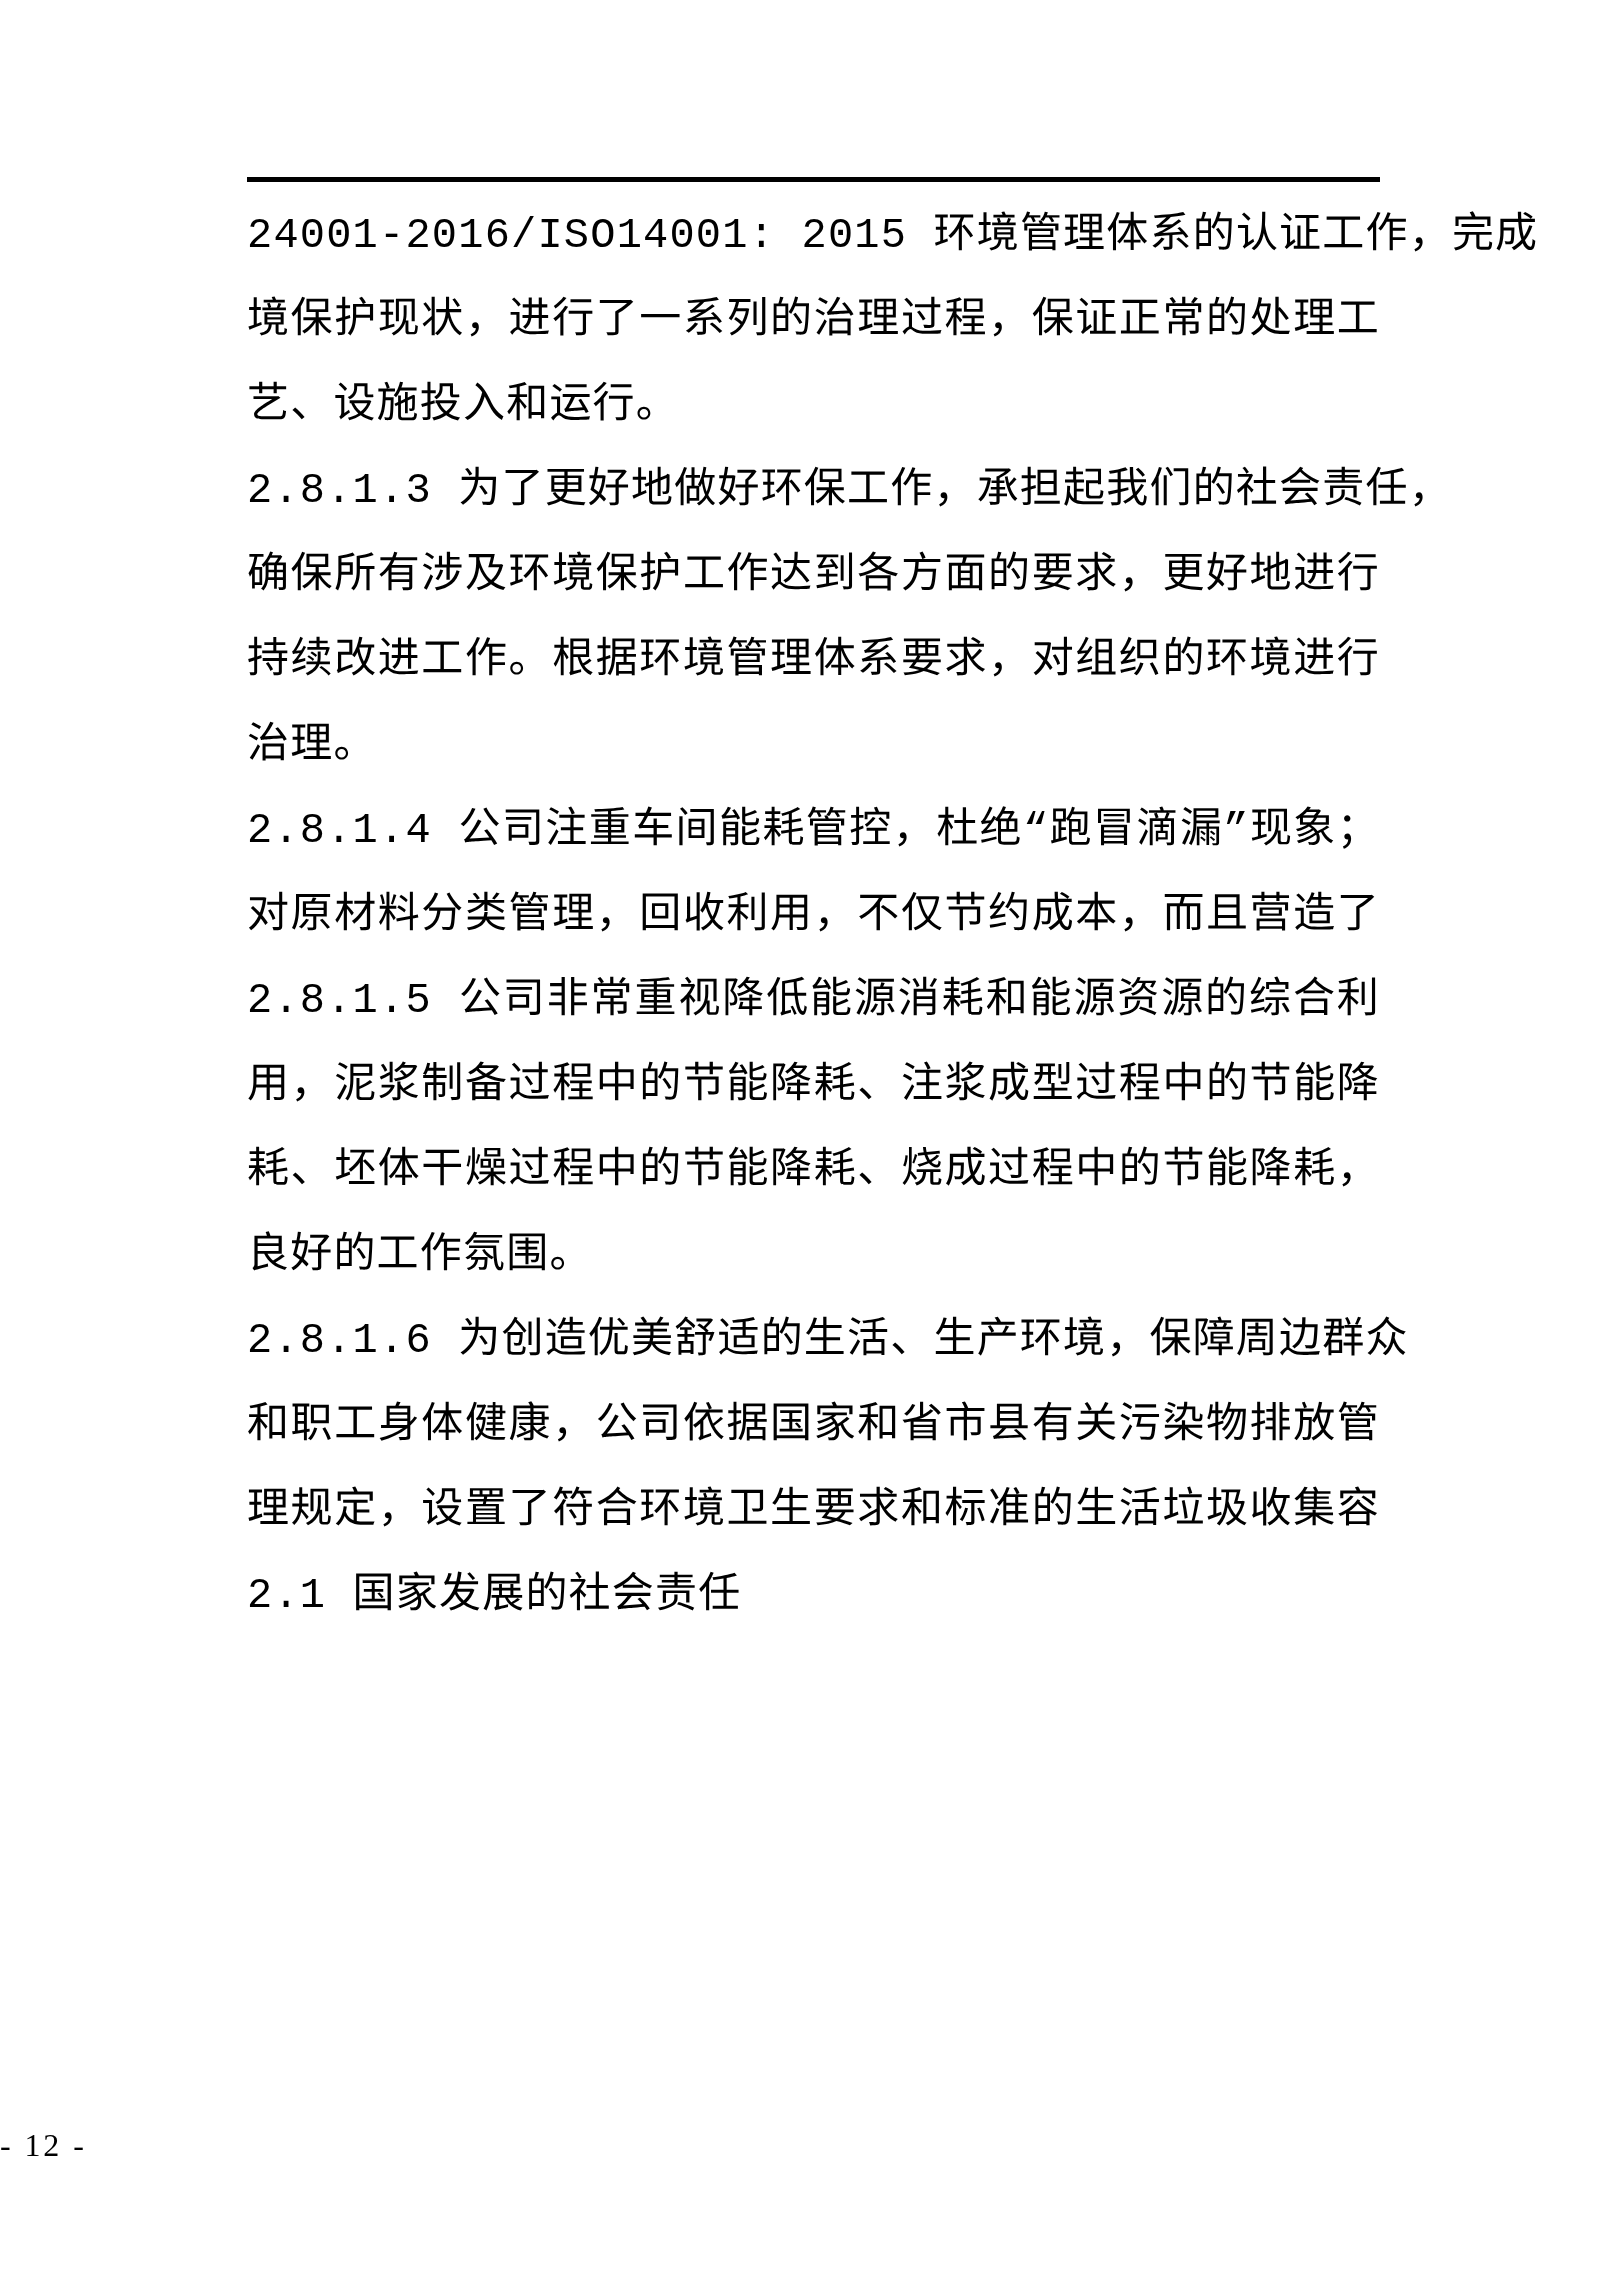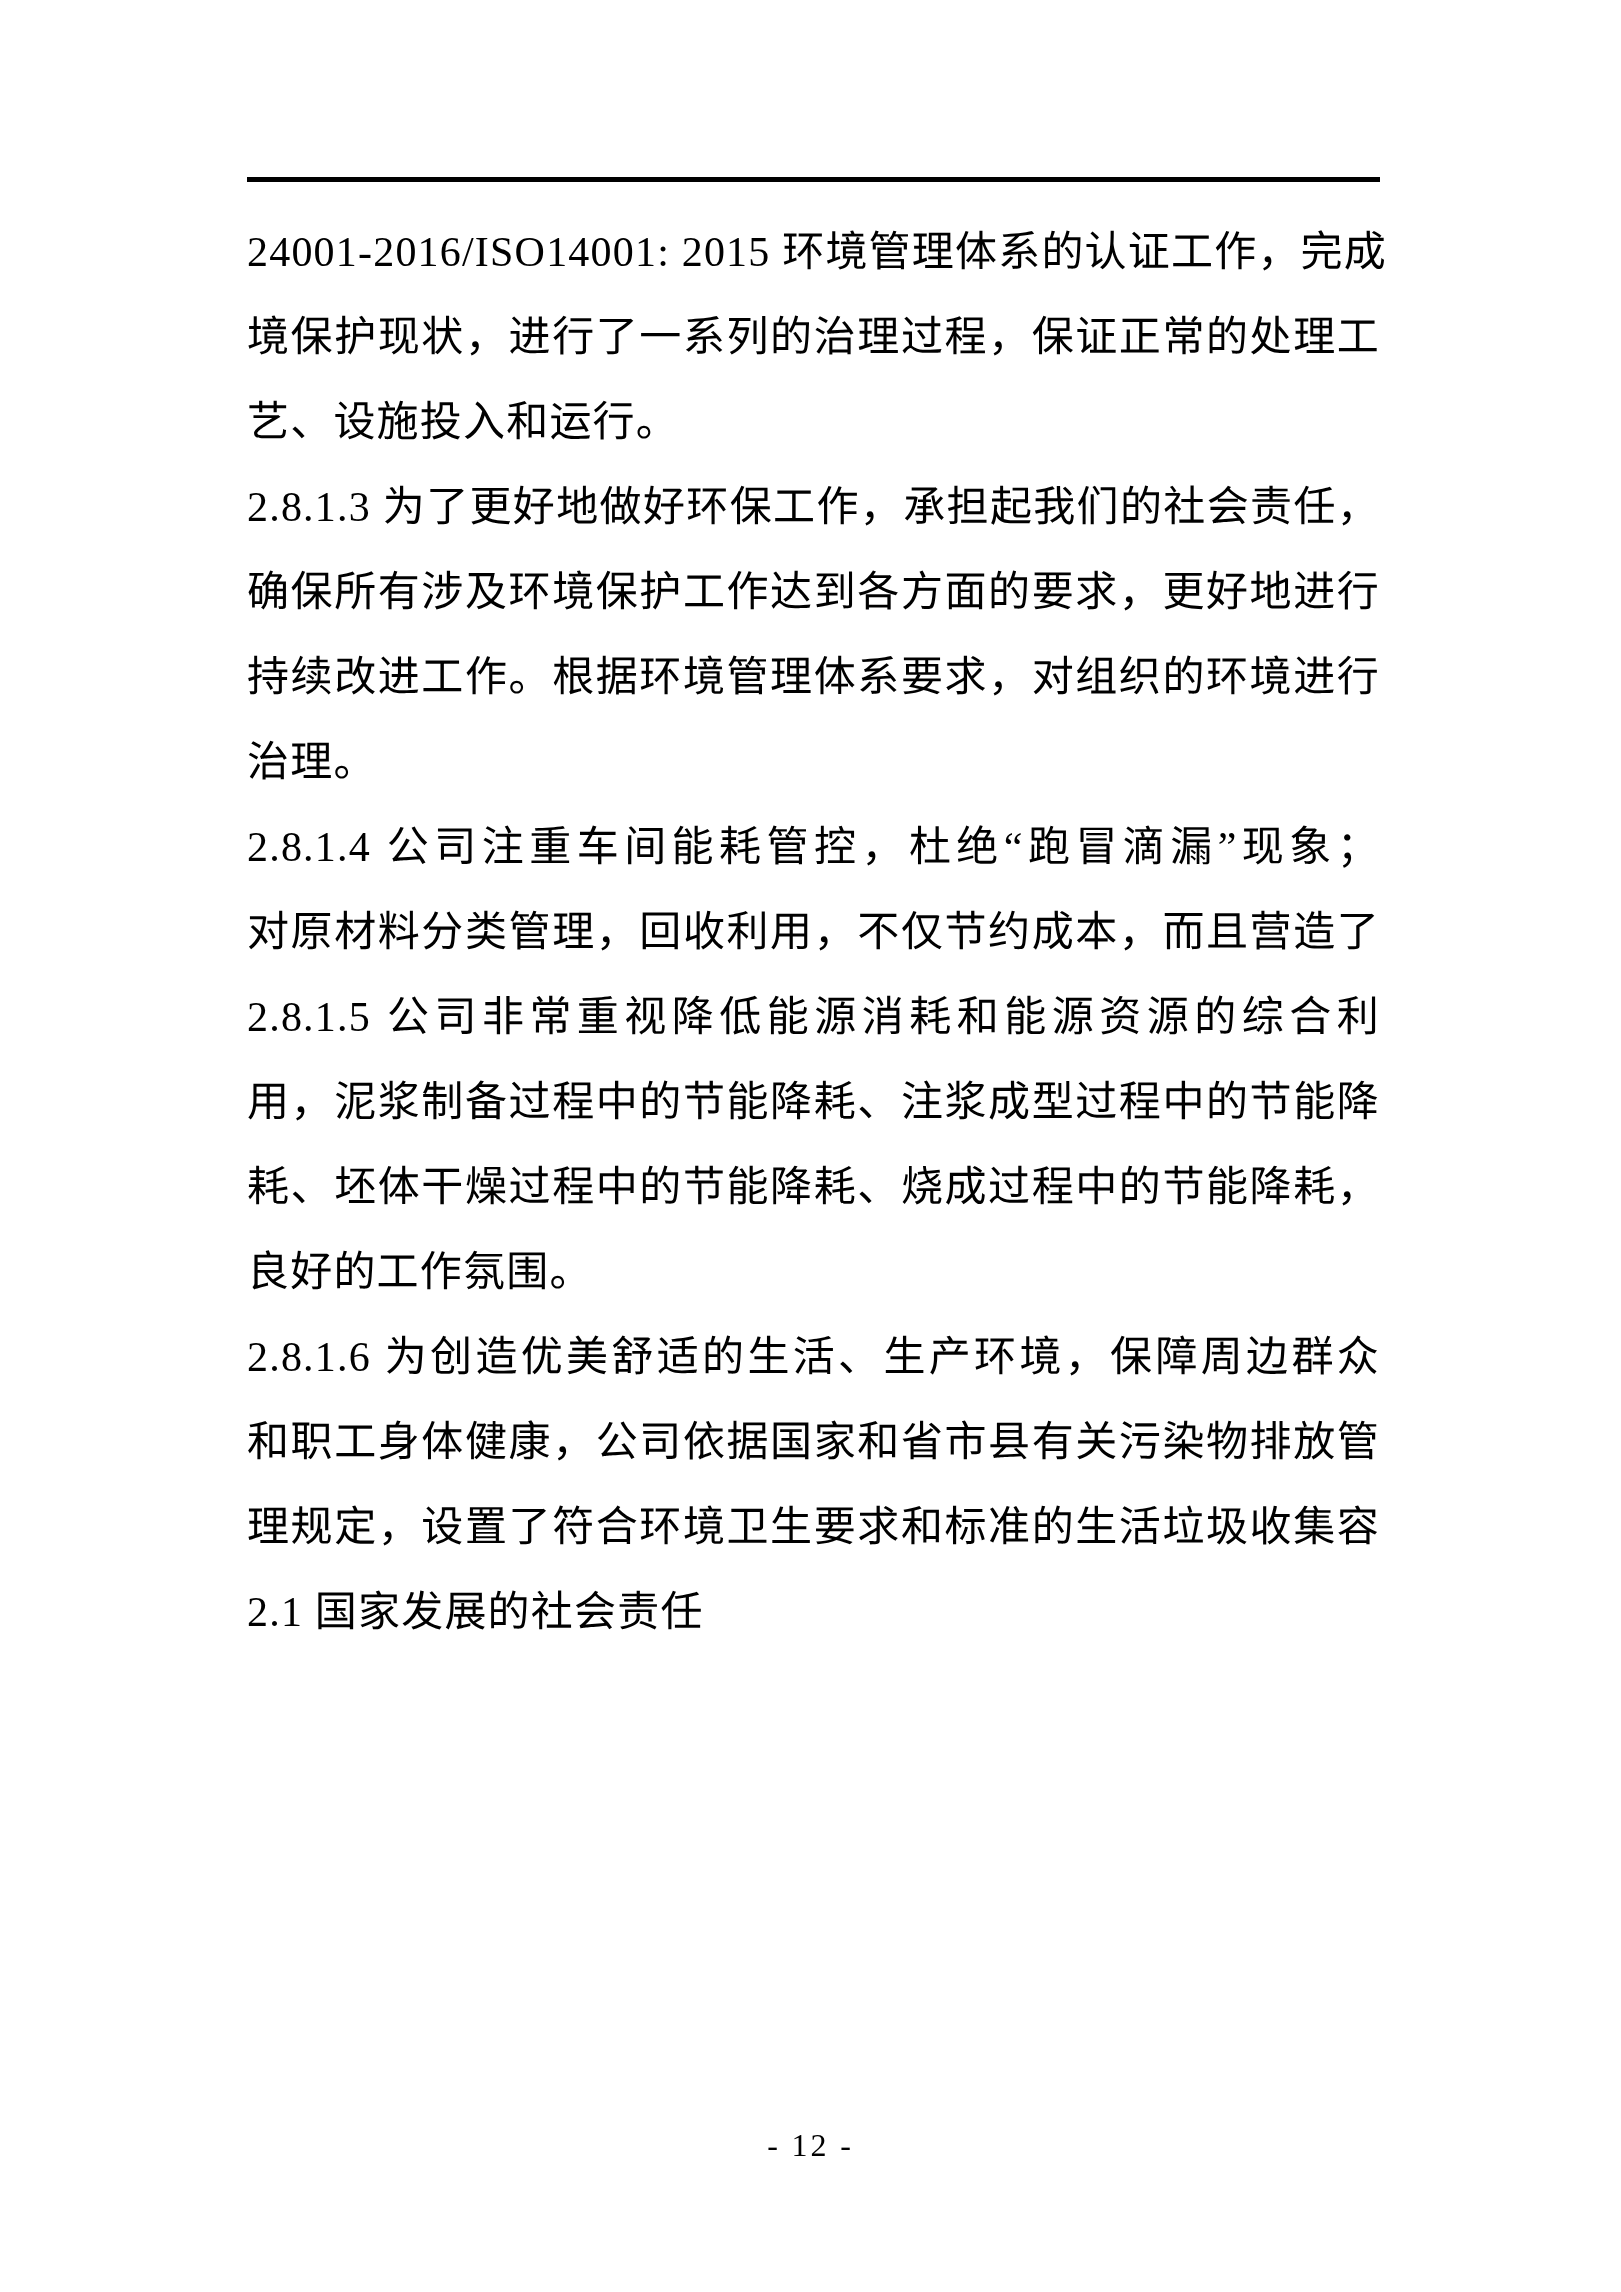--- a/index.html
+++ b/index.html
@@ -21,43 +21,43 @@
     position: absolute;
     left: 247px;
     top: 177px;
     width: 1133px;
     height: 4.9px;
     background: #000000;
   }
   .text-block {
     position: absolute;
     left: 247px;
-    top: 210px;
+    top: 194px;
     width: 1133px;
+    font-family: Liberation Mono, monospace;
   }
   .line {
     height: 85px;
     line-height: 85px;
     font-size: 42px;
     letter-spacing: 1.2px;
     white-space: nowrap;
     text-align: left;
   }
   
   .line.j {
     text-align: justify;
     text-align-last: justify;
     -moz-text-align-last: justify;
   }
   .footer {
     position: absolute;
     left: 0;
     top: 2123px;
     width: 1621px;
-    text-align: center;
     font-size: 32px;
     line-height: 45px;
     letter-spacing: 2.9px;
   }
 </style>
 </head>
 <body>
 
 <div class="page">
 

